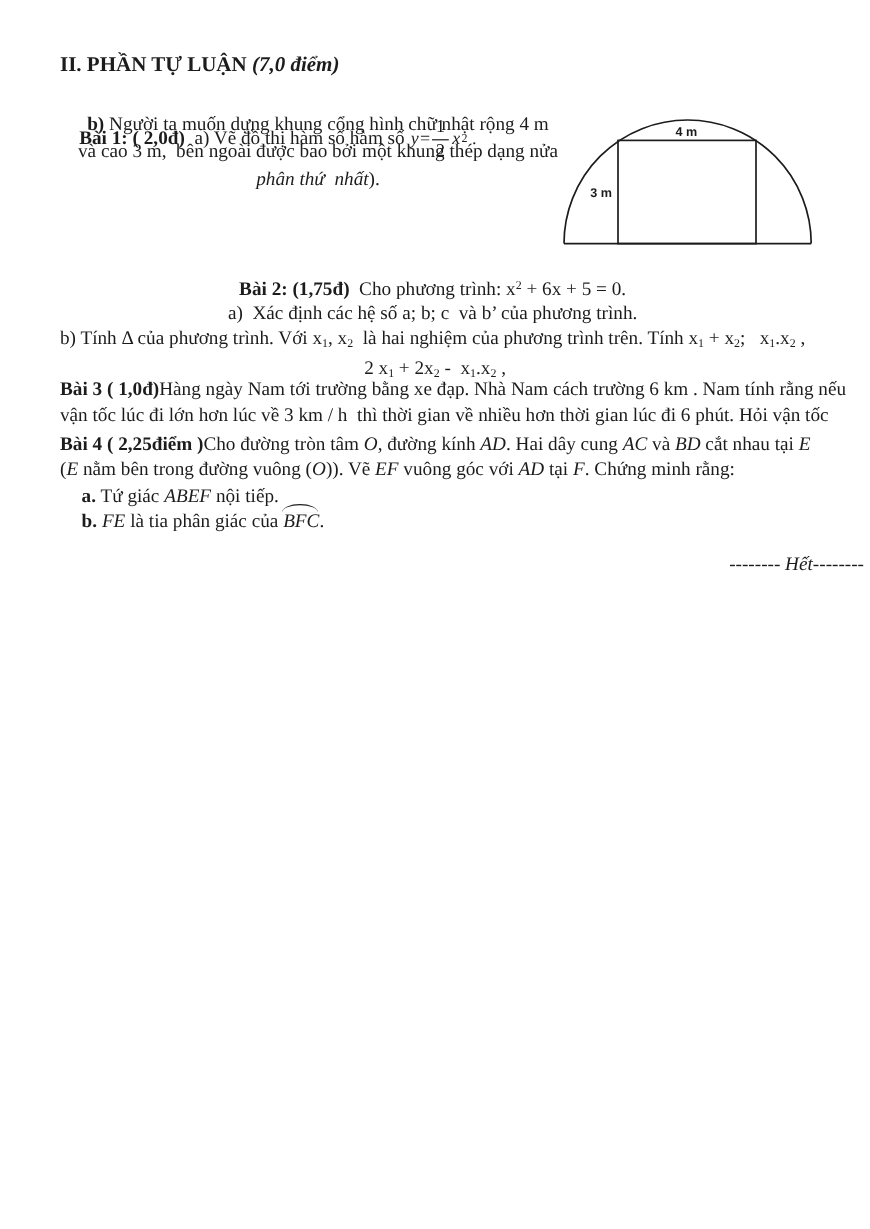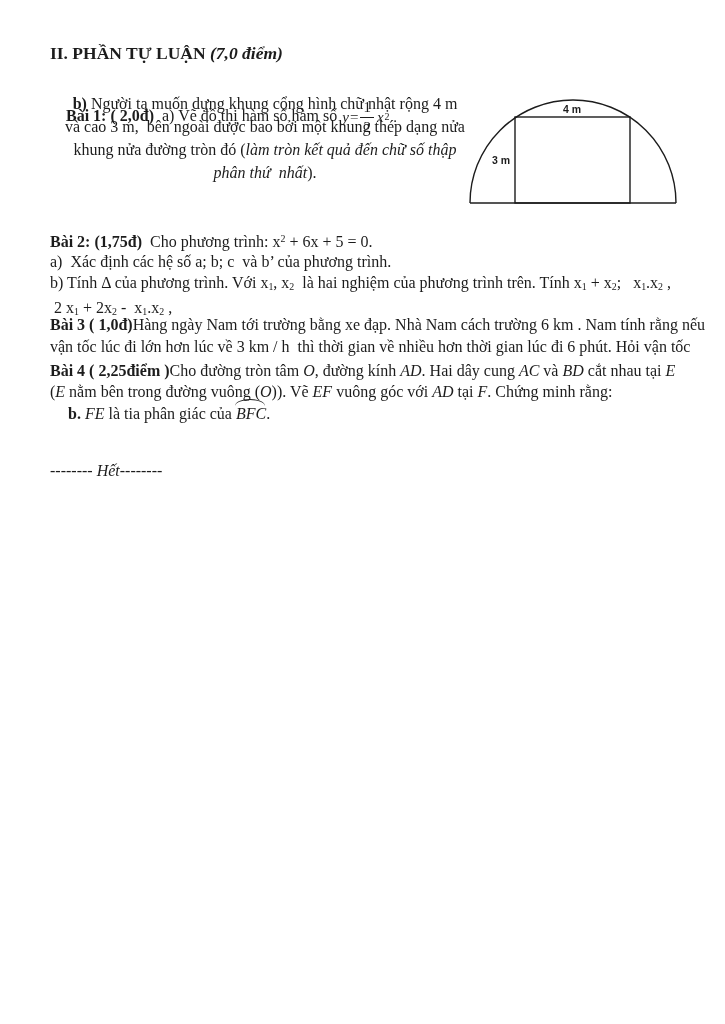--- a/index.html
+++ b/index.html
@@ -27,41 +27,40 @@
   .bai1-row{left:50px;top:56px;line-height:40px;}
   .formula{display:inline-flex;align-items:center;vertical-align:middle;font-size:15px;line-height:1;}
   .formula .var{font-style:italic;padding:0 1px;}
   .formula .f-sup{font-size:10px;vertical-align:0.55em;line-height:1;}
   .frac{display:inline-flex;flex-direction:column;align-items:center;margin:0 2px;line-height:1;}
   .frac .num{padding:0 3px 2px;}
   .frac .den{border-top:1.1px solid #1c1c1c;padding:2px 3px 0;}
   .partb{left:50px;top:92px;width:430px;line-height:23px;text-align:center;}
   .figure{left:466px;top:94px;}
   .figure text{font-family:"Liberation Sans","DejaVu Sans",sans-serif;font-weight:bold;font-size:10.5px;fill:#1c1c1c;}
-  .bai2{left:50px;top:229px;line-height:20.4px;}
+  .bai2{left:50px;top:229px;line-height:20.4px;text-align:center;}
   .bai3{left:50px;top:303px;line-height:21.6px;margin-top:11px;}
   .bai4{left:50px;top:360px;line-height:21.4px;}
   .bai4 .item{margin-left:18px;}
-  .footer{left:50px;top:461px;width:670px;text-align:left;line-height:20px;}
+  .footer{left:50px;top:461px;width:670px;text-align:right;line-height:20px;}
 </style>
 </head>
 <body>
 
 <div class="page">
 
   <div class="abs title line"><span class="seg-b">II. PHẦN TỰ LUẬN </span><span class="seg-bi">(7,0 điểm)</span></div>
 
   <div class="abs bai1-row line">
     <span><span class="seg-b">Bài 1: ( 2,0đ)</span><span>  a) Vẽ đồ thị hàm số hàm số </span></span><span class="formula"><span class="var">y</span><span>=</span><span class="frac"><span class="num">1</span><span class="den">2</span></span><span class="var">x</span><span class="f-sup">2</span><span> .</span></span>
   </div>
 
   <div class="abs partb">
     <div class="line"><span class="seg-b">b)</span><span> Người ta muốn dựng khung cổng hình chữ nhật rộng 4 m</span></div>
     <div class="line"><span>và cao 3 m,  bên ngoài được bao bởi một khung thép dạng nửa</span></div>
-    <div class="line"><span>khung nửa đường tròn đó (</span><span class="seg-i">làm tròn kết quả đến chữ số thập</span></div>
     <div class="line"><span class="seg-i">phân thứ  nhất</span><span>).</span></div>
   </div>
 
   <svg class="abs figure" width="214" height="114" viewBox="0 0 214 114">
     <path d="M 4 109 A 103 103 0 0 1 210 109" fill="none" stroke="#1c1c1c" stroke-width="1.4"></path>
     <line x1="4" y1="109" x2="210" y2="109" stroke="#1c1c1c" stroke-width="1.4"></line>
     <rect x="49" y="23" width="115" height="86" fill="none" stroke="#1c1c1c" stroke-width="1.4"></rect>
     <text x="106" y="19" text-anchor="middle">4 m</text>
     <text x="35" y="70" text-anchor="middle">3 m</text>
   </svg>
@@ -74,18 +73,19 @@
   </div>
 
   <div class="abs bai3">
     <div class="line"><span class="seg-b">Bài 3 ( 1,0đ)</span><span>Hàng ngày Nam tới trường bằng xe đạp. Nhà Nam cách trường 6 km . Nam tính rằng nếu</span></div>
     <div class="line"><span>vận tốc lúc đi lớn hơn lúc về 3 km / h  thì thời gian về nhiều hơn thời gian lúc đi 6 phút. Hỏi vận tốc</span></div>
   </div>
 
   <div class="abs bai4">
     <div class="line"><span class="seg-b">Bài 4 ( 2,25điểm )</span><span>Cho đường tròn tâm </span><span class="seg-i">O</span><span>, đường kính </span><span class="seg-i">AD</span><span>. Hai dây cung </span><span class="seg-i">AC</span><span> và </span><span class="seg-i">BD</span><span> cắt nhau tại </span><span class="seg-i">E</span></div>
     <div class="line"><span>(</span><span class="seg-i">E</span><span> nằm bên trong đường vuông (</span><span class="seg-i">O</span><span>)). Vẽ </span><span class="seg-i">EF</span><span> vuông góc với </span><span class="seg-i">AD</span><span> tại </span><span class="seg-i">F</span><span>. Chứng minh rằng:</span></div>
+    <div class="line item"><span class="seg-b">a.</span><span> Tứ giác </span><span class="seg-i">ABEF</span><span> nội tiếp.</span></div>
     <div class="line item"><span class="seg-b">b.</span><span> </span><span class="seg-i">FE</span><span> là tia phân giác của </span><span class="seg-i seg-arc">BFC</span><span>.</span></div>
   </div>
 
   <div class="abs footer line"><span class="seg-i">-------- Hết--------</span></div>
 
 </div>
 
 </body></html>

